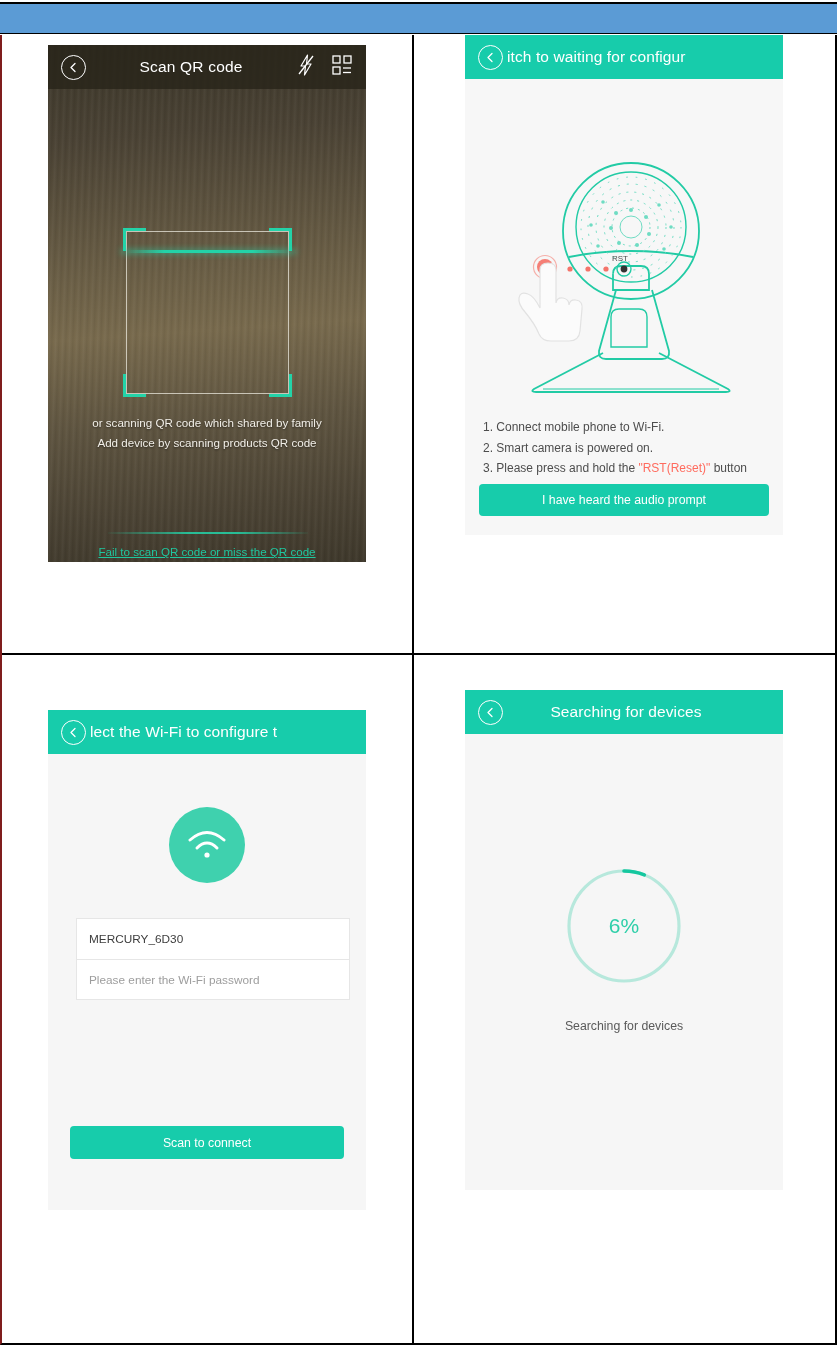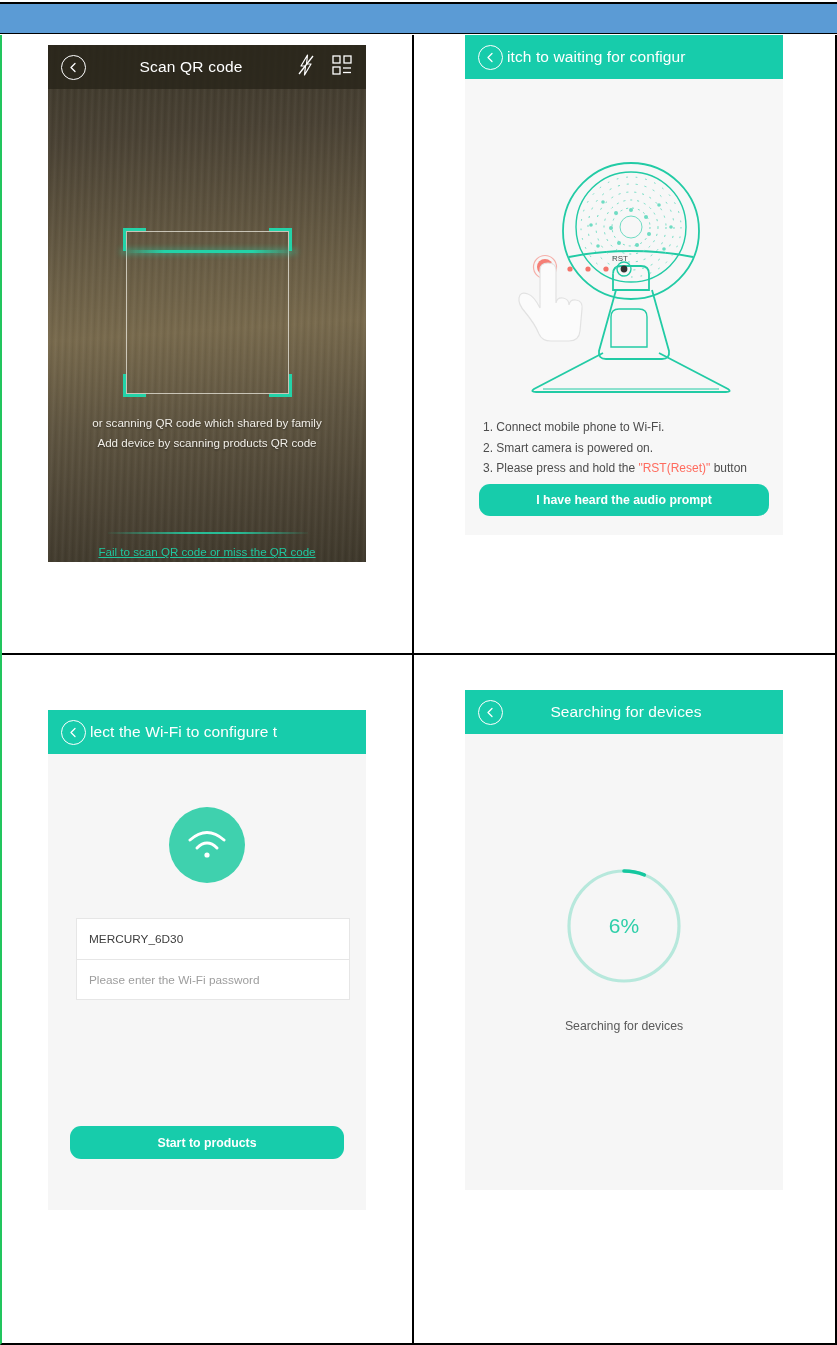--- a/index.html
+++ b/index.html
@@ -25,21 +25,21 @@
     border-top: 2px solid #000;
     border-bottom: 1px solid #000;
   }
 
   
   .grid {
     position: absolute;
     left: 0; top: 35px;
     width: 837px; height: 1310px;
     box-sizing: border-box;
-    border-left: 2px solid #22c55e;
+    border-left: 2px solid #7f1d1d;
     border-right: 2px solid #000;
     border-bottom: 2px solid #000;
   }
   .vdiv {
     position: absolute;
     left: 410px; top: 0;
     width: 2px; height: 1310px;
     background: #000;
   }
   .hdiv {
@@ -180,24 +180,24 @@
     left: 18px; top: 338px;
     color: #4d4d4d;
     font-size: 12px;
     line-height: 20.5px;
   }
   .steps .rst { color: #ff6b5e; }
   .btn {
     position: absolute;
     background: #17ccab;
     color: #fff;
-    border-radius: 11px;
+    border-radius: 4px;
     text-align: center;
     font-size: 12.3px;
-    font-weight: bold;
+    font-weight: normal;
     display: flex; align-items: center; justify-content: center;
   }
   .btn-audio { left: 14px; top: 405px; width: 290px; height: 32px; }
 
   
   .p3-body { position: relative; height: 456px; background: #f6f6f6; }
   .wifi-badge {
     position: absolute;
     left: 121px; top: 53px;
     width: 76px; height: 76px;
@@ -400,21 +400,21 @@
           <svg width="42" height="32" viewBox="0 0 42 32">
             <path d="M4 11 Q21 -4 38 11" fill="none" stroke="#fff" stroke-width="3" stroke-linecap="round"></path>
             <path d="M11 19 Q21 9 31 19" fill="none" stroke="#fff" stroke-width="3" stroke-linecap="round"></path>
             <circle cx="21" cy="26" r="2.6" fill="#fff"></circle>
           </svg>
         </div>
 
         <div class="field field-ssid">MERCURY_6D30</div>
         <div class="field field-pass">Please enter the Wi-Fi password</div>
 
-        <div class="btn btn-connect">Start to products</div>
+        <div class="btn btn-connect">Scan to connect</div>
       </div>
     </div>
   </div>
 
   <div class="cell cell-4">
     <div class="screen screen-4">
 
       <div class="app-header">
         <div class="back-circle">
           <svg width="13" height="13" viewBox="0 0 13 13">

